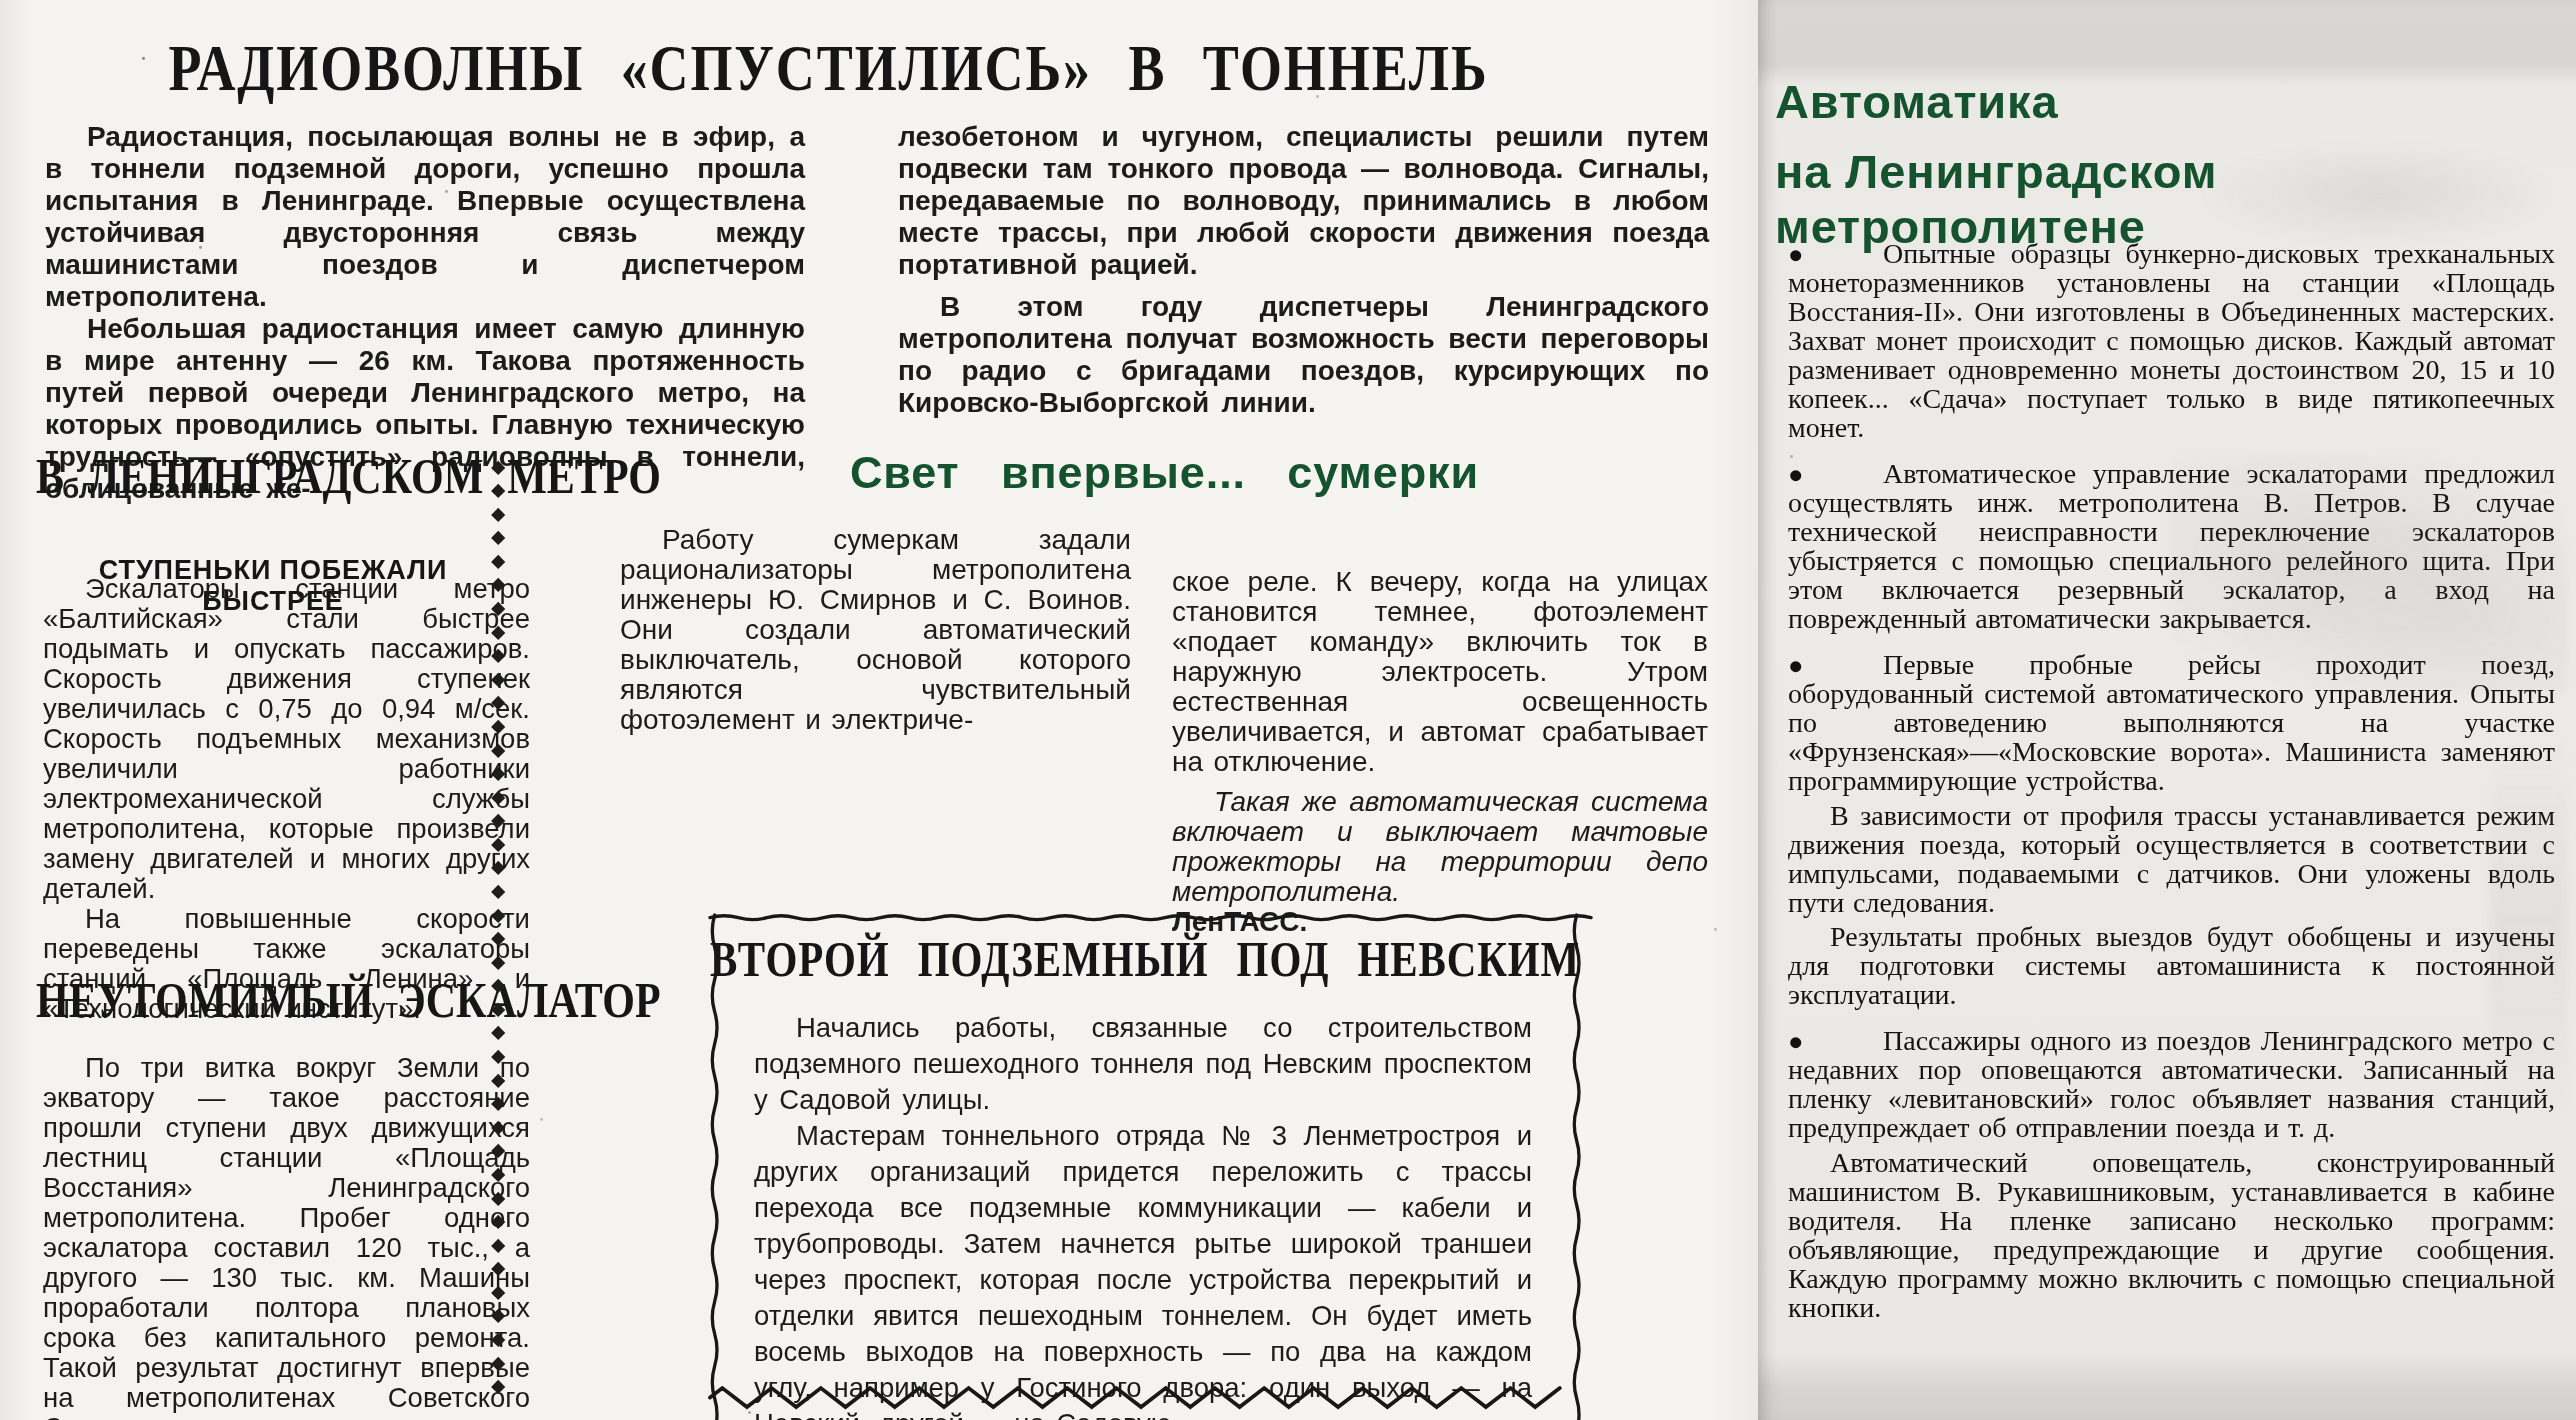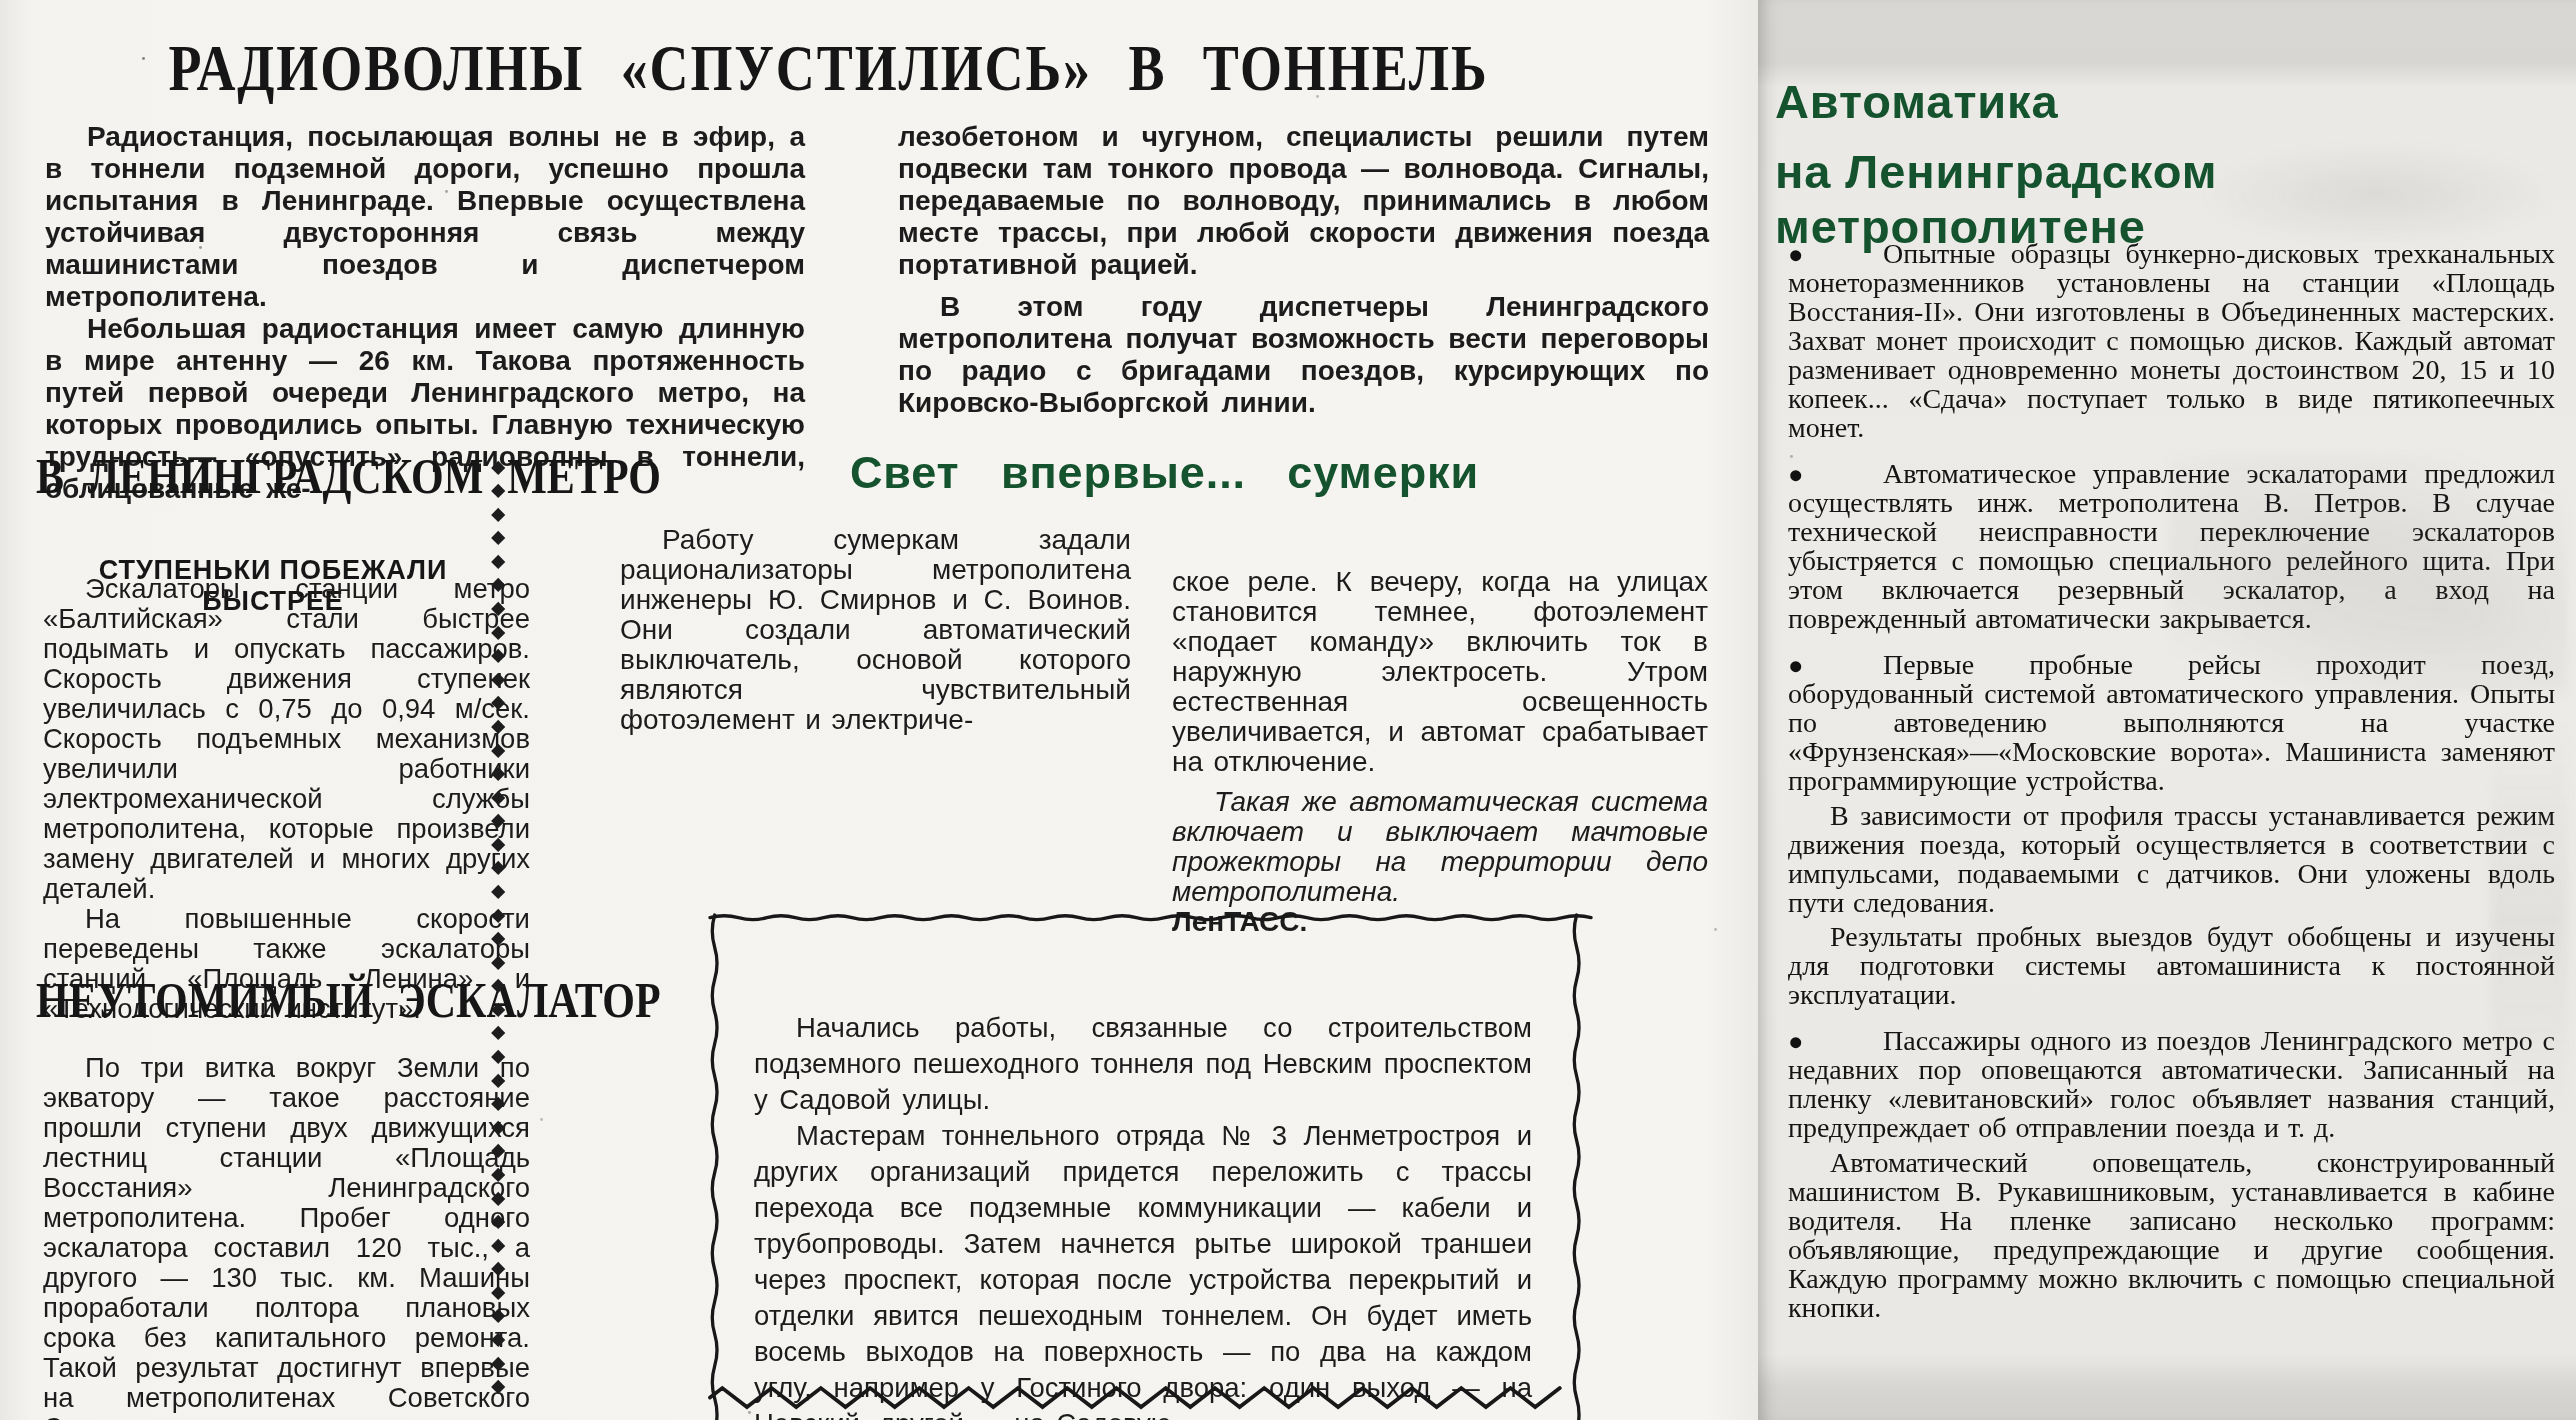--- a/index.html
+++ b/index.html
@@ -134,20 +134,23 @@
   <p class="ind" style="margin-top:5.7px;">Работу сумеркам задали рационализаторы метрополитена инженеры Ю. Смирнов и С. Воинов. Они создали автоматический выключатель, основой которого являются чувствительный фотоэлемент и электриче-</p>
 </div>
 
 <div class="abs news midcol" style="left:1172px;top:519px;width:536px;margin-top:48px;">
   <p>ское реле. К вечеру, когда на улицах становится темнее, фотоэлемент «подает команду» включить ток в наружную электросеть. Утром естественная освещенность увеличивается, и автомат срабатывает на отключение.</p>
   <p class="ind" style="margin-top:9.5px;font-style:italic;">Такая же автоматическая система включает и выключает мачтовые прожекторы на территории депо метрополитена.</p>
   <p class="signature">ЛенТАСС.</p>
 </div>
 
 <div class="abs wavy-box" style="left:710px;top:915px;width:864px;height:489px;">
+  <div class="abs head-cond" style="left:0;top:21px;width:864px;font-size:41px;word-spacing:17px;letter-spacing:0.9px;">
+    <span class="cond">ВТОРОЙ ПОДЗЕМНЫЙ ПОД НЕВСКИМ</span>
+  </div>
   <div class="abs news boxcol" style="left:44px;top:95px;width:778px;">
     <p class="ind">Начались работы, связанные со строительством подземного пешеходного тоннеля под Невским проспектом у Садовой улицы.</p>
     <p class="ind">Мастерам тоннельного отряда № 3 Ленметростроя и других организаций придется переложить с трассы перехода все подземные коммуникации — кабели и трубопроводы. Затем начнется рытье широкой траншеи через проспект, которая после устройства перекрытий и отделки явится пешеходным тоннелем. Он будет иметь восемь выходов на поверхность — по два на каждом углу, например у Гостиного двора: один выход — на Невский, другой — на Садовую.</p>
   </div>
 <svg style="position:absolute;overflow:visible;left:0;top:-3.8px;width:864px;height:13.3px;" viewBox="0 0 912 14" width="864" height="13.3">
       <path d="M0 7 q 15 -4 30 0 q 15 4 30 0 q 15 -4 30 0 q 15 4 30 0 q 15 -4 30 0 q 15 4 30 0 q 15 -4 30 0 q 15 4 30 0 q 15 -4 30 0 q 15 4 30 0 q 15 -4 30 0 q 15 4 30 0 q 15 -4 30 0 q 15 4 30 0 q 15 -4 30 0 q 15 4 30 0 q 15 -4 30 0 q 15 4 30 0 q 15 -4 30 0 q 15 4 30 0 q 15 -4 30 0 q 15 4 30 0 q 15 -4 30 0 q 15 4 30 0 q 15 -4 30 0 q 15 4 30 0 q 15 -4 30 0 q 15 4 30 0 q 15 -4 30 0 q 15 4 30 0 q 15 -4 30 0" fill="none" stroke="#181818" stroke-width="3.5" stroke-linecap="round"></path>
     </svg>
     <svg style="position:absolute;overflow:visible;left:-1.9px;top:0;width:13.3px;height:489px;" viewBox="0 0 14 516" width="13.3" height="489">
       <path d="M7 0 q -5 17 0 34 q 5 17 0 34 q -5 17 0 34 q 5 17 0 34 q -5 17 0 34 q 5 17 0 34 q -5 17 0 34 q 5 17 0 34 q -5 17 0 34 q 5 17 0 34 q -5 17 0 34 q 5 17 0 34 q -5 17 0 34 q 5 17 0 34 q -5 17 0 34 q 5 17 0 34" fill="none" stroke="#181818" stroke-width="3.5" stroke-linecap="round"></path>
     </svg>

